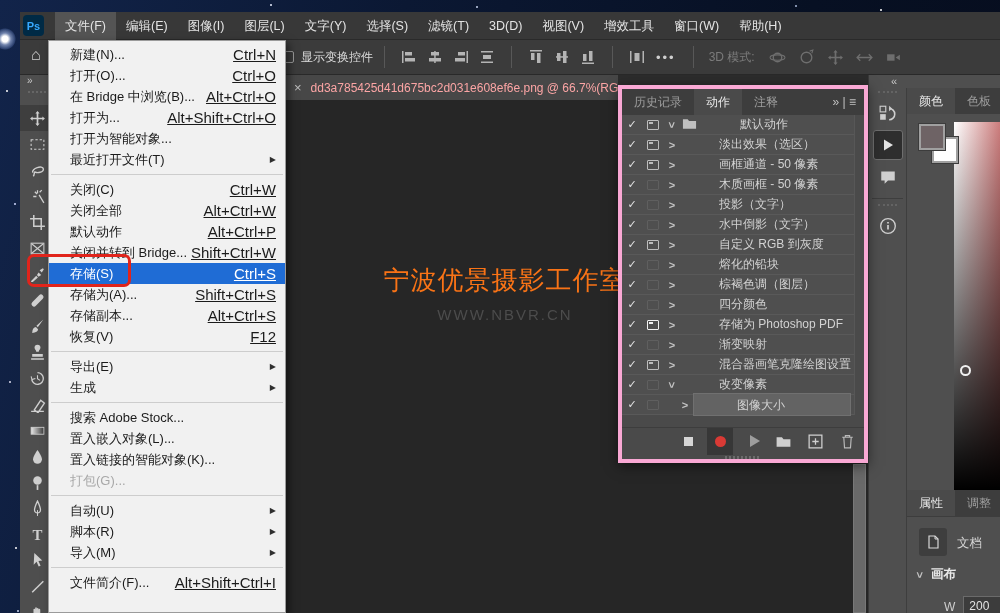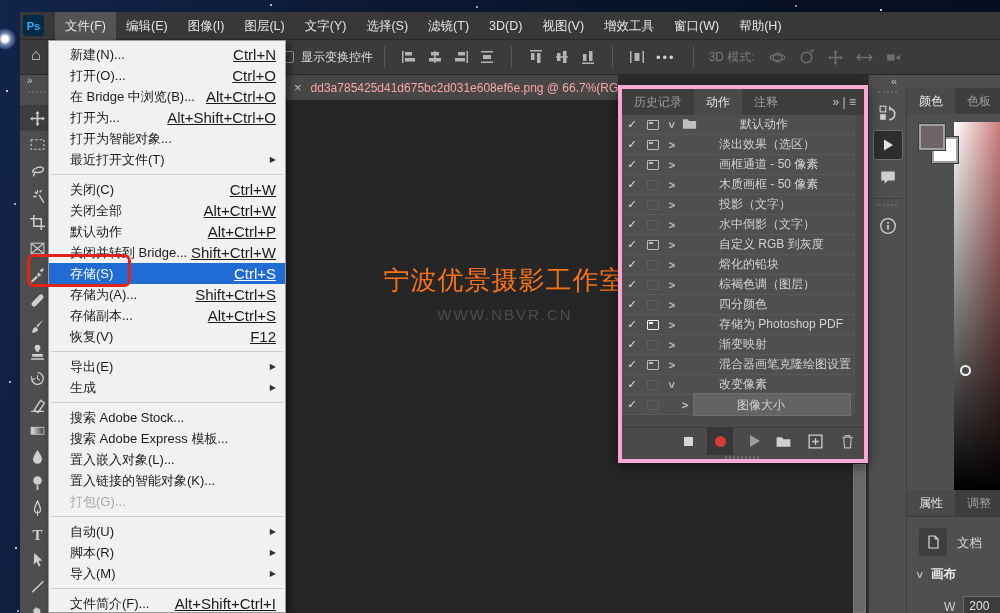--- a/index.html
+++ b/index.html
@@ -443,23 +443,20 @@
       </div>
       <div class="mrow">
         <span>生成</span>
         <span class="marrow">▶</span>
       </div>
       <div class="msep"></div>
       <div class="mrow">
         <span>搜索 Adobe Stock...</span>
       </div>
       <div class="mrow">
-        <span>搜索 Adobe Express 模板...</span>
-      </div>
-      <div class="mrow">
         <span>置入嵌入对象(L)...</span>
       </div>
       <div class="mrow">
         <span>置入链接的智能对象(K)...</span>
       </div>
       <div class="mrow dis">
         <span>打包(G)...</span>
       </div>
       <div class="msep"></div>
       <div class="mrow">

